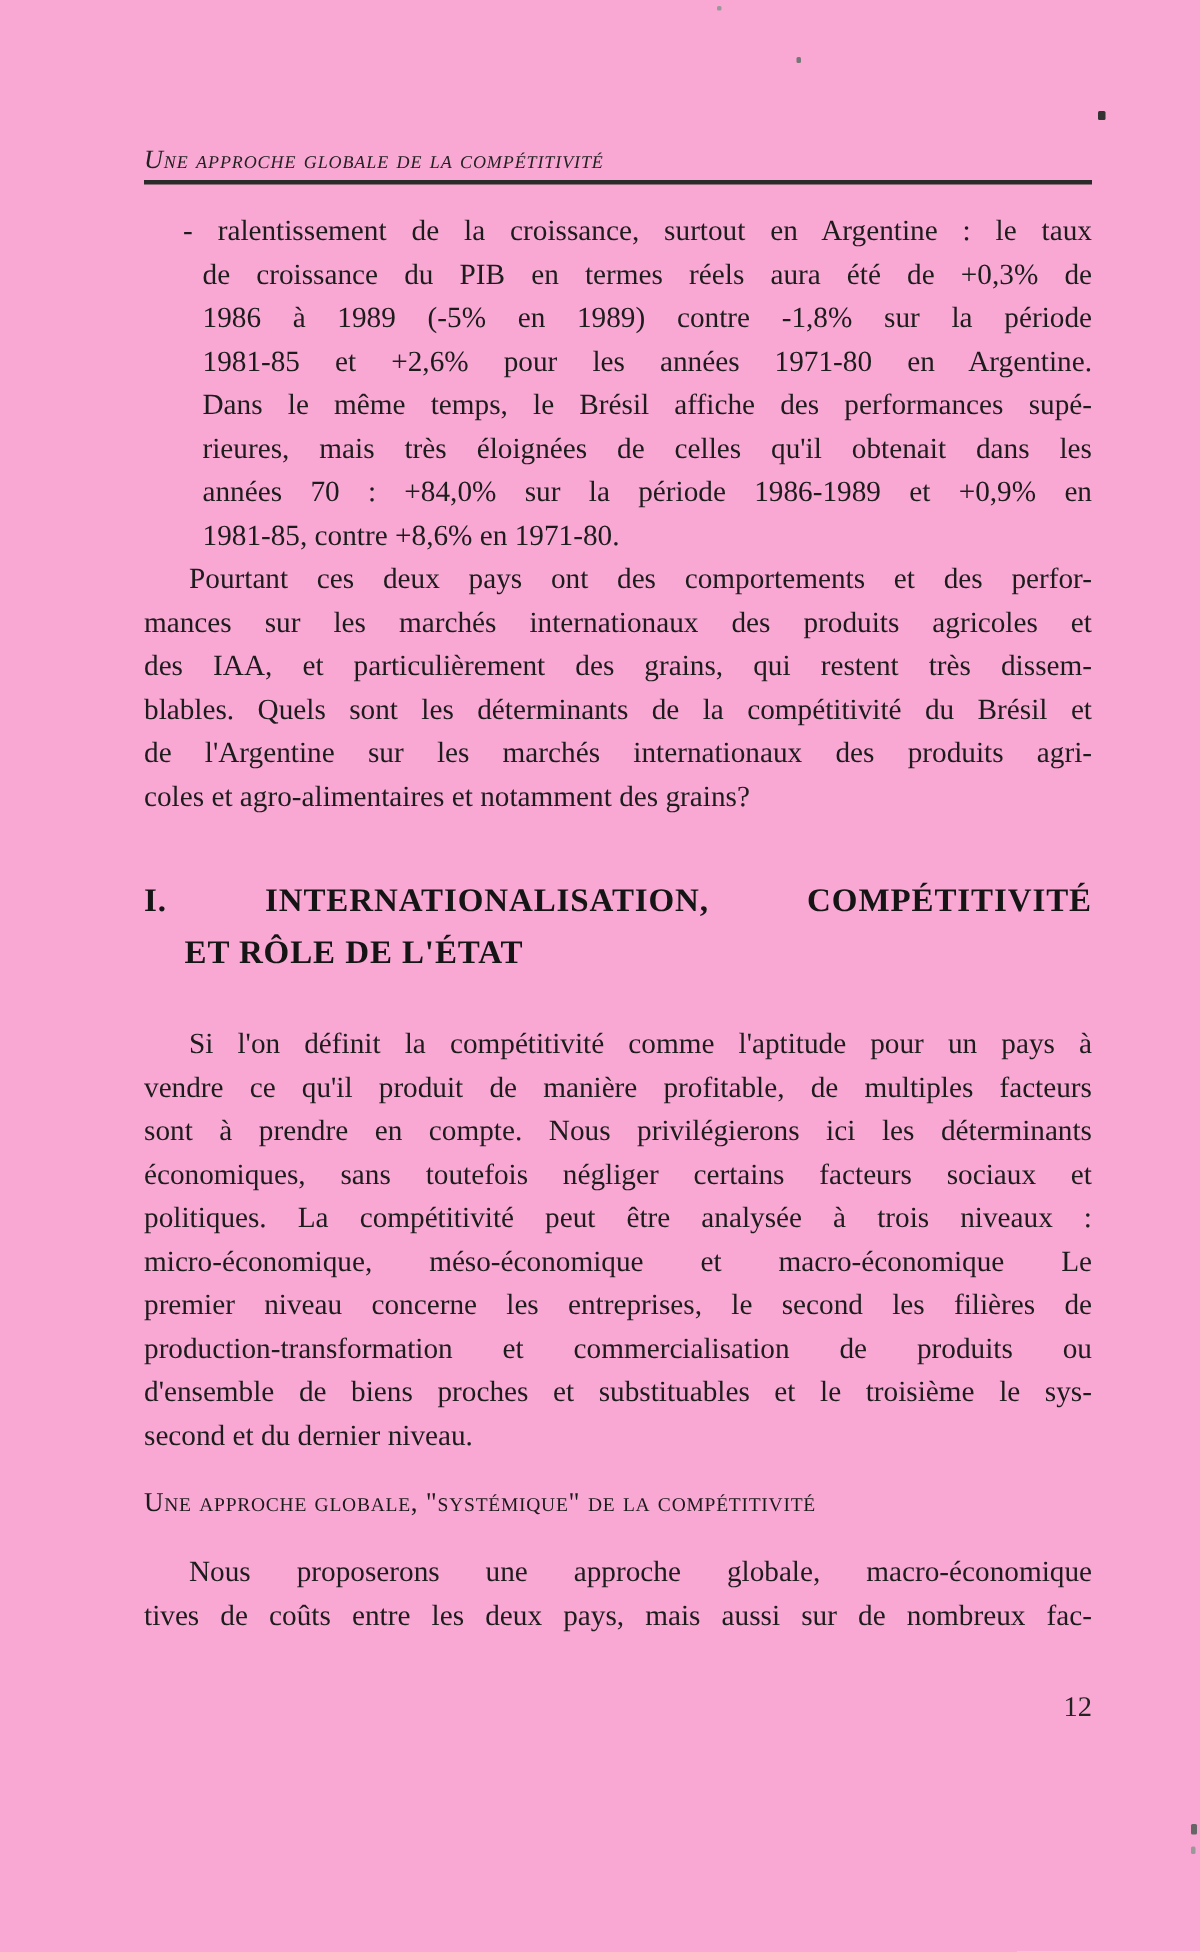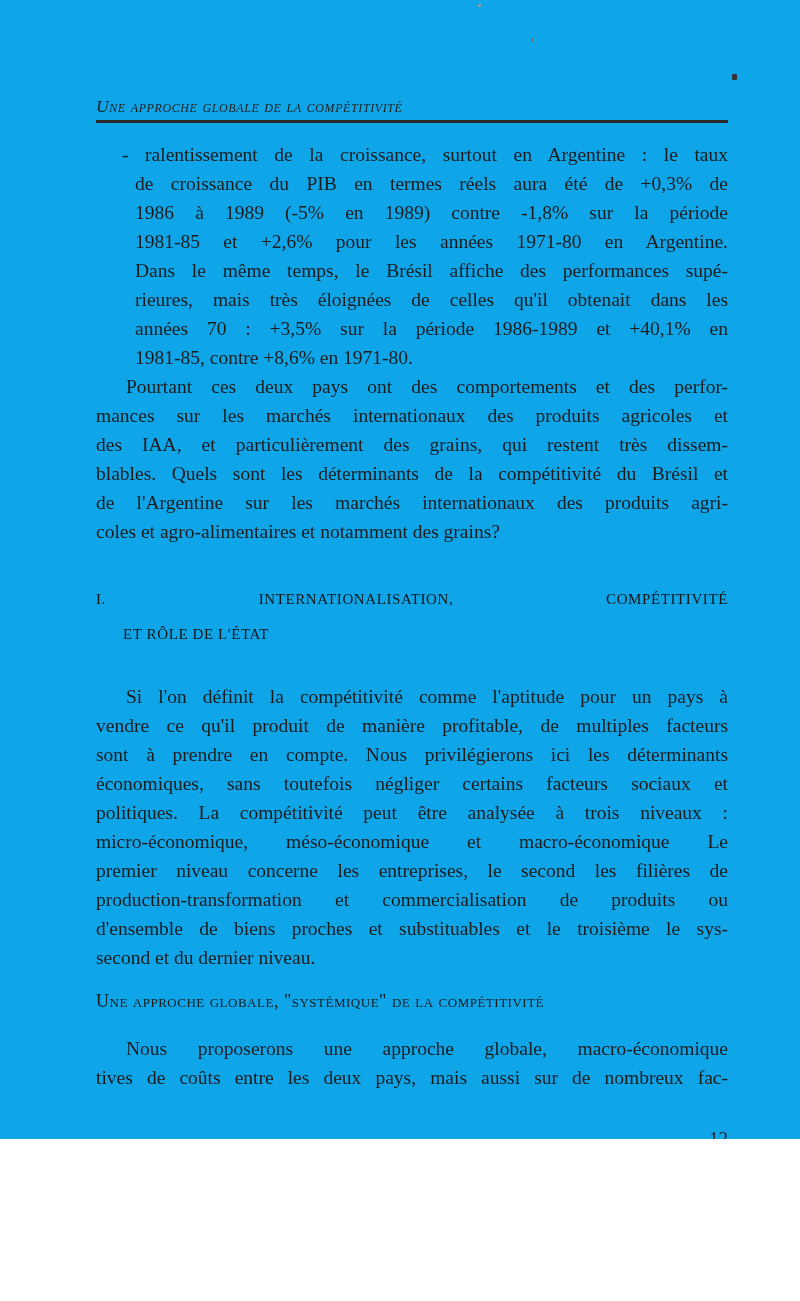--- a/index.html
+++ b/index.html
@@ -3,21 +3,21 @@
 <meta charset="utf-8">
 <style>
   html, body { margin: 0; padding: 0; }
   body {
     width: 800px; height: 1301px;
     background: #ffffff;
     font-family: "Liberation Serif", serif;
     color: #1c1c1c;
     -webkit-font-smoothing: antialiased;
   }
-  .page { position: relative; width: 800px; height: 1139px; overflow: hidden; background: #0ea5e9; }
+  .page { position: relative; width: 800px; height: 1301px; overflow: hidden; background: #f9a8d4; }
   .column { position: absolute; left: 96px; top: 97px; width: 632px; }
 
   
   .runhead {
     font-style: italic;
     font-variant: small-caps;
     font-size: 17.5px;
     letter-spacing: 0.6px;
     color: #222;
     padding-bottom: 5px;
@@ -38,22 +38,22 @@
   
   .hang-item { padding-left: 39px; margin-top: 17px; }
   .hang-item .line:first-child { text-indent: -13px; }
 
   
   .pindent .line:first-child { text-indent: 30px; }
 
   
   .sec-heading { margin-top: 36px; padding-left: 27px; }
   .sec-heading .line {
-    font-size: 15px;
-    font-weight: normal;
+    font-size: 22px;
+    font-weight: bold;
     line-height: 35px;
     letter-spacing: 0.6px;
     color: #151515;
   }
   .sec-heading .line:first-child { text-indent: -27px; }
 
   .para-a { margin-top: 0px; }
   .para-b { margin-top: 30px; }
   .para-c { margin-top: 21px; }
 
@@ -92,21 +92,21 @@
 
     <div class="runhead">Une approche globale de la compétitivité</div>
 
     <div class="hang-item">
         <div class="line">- ralentissement de la croissance, surtout en Argentine : le taux</div>
         <div class="line">de croissance du PIB en termes réels aura été de +0,3% de</div>
         <div class="line">1986 à 1989 (-5% en 1989) contre -1,8% sur la période</div>
         <div class="line">1981-85 et +2,6% pour les années 1971-80 en Argentine.</div>
         <div class="line">Dans le même temps, le Brésil affiche des performances supé-</div>
         <div class="line">rieures, mais très éloignées de celles qu'il obtenait dans les</div>
-        <div class="line">années 70 : +3,5% sur la période 1986-1989 et +40,1% en</div>
+        <div class="line">années 70 : +84,0% sur la période 1986-1989 et +0,9% en</div>
         <div class="line left">1981-85, contre +8,6% en 1971-80.</div>
       </div>
 
     <div class="para-a pindent">
         <div class="line">Pourtant ces deux pays ont des comportements et des perfor-</div>
         <div class="line">mances sur les marchés internationaux des produits agricoles et</div>
         <div class="line">des IAA, et particulièrement des grains, qui restent très dissem-</div>
         <div class="line">blables. Quels sont les déterminants de la compétitivité du Brésil et</div>
         <div class="line">de l'Argentine sur les marchés internationaux des produits agri-</div>
         <div class="line left">coles et agro-alimentaires et notamment des grains?</div>

